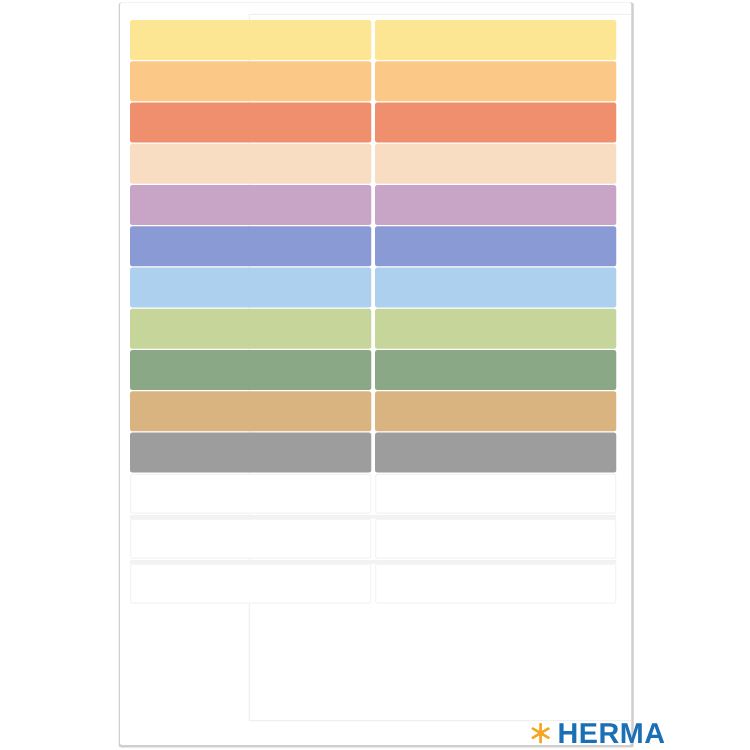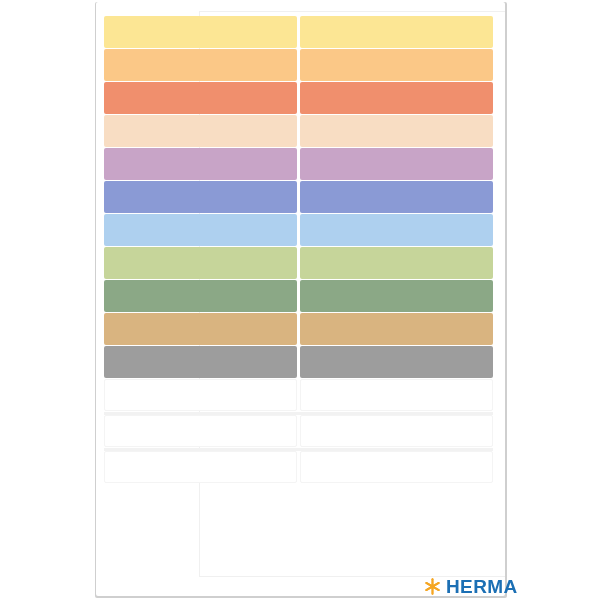--- a/index.html
+++ b/index.html
@@ -103,21 +103,21 @@
     gap: 5px;
     height: 22px;
   }
   .herma-star {
     width: 17px;
     height: 17px;
     display: block;
   }
   .herma-word {
     font-family: "Liberation Sans", sans-serif;
-    font-size: 19px;
+    font-size: 23px;
     font-weight: bold;
     letter-spacing: 0.4px;
     color: #1b6fb4;
     line-height: 1;
     white-space: nowrap;
   }
 </style>
 </head>
 <body>
 

